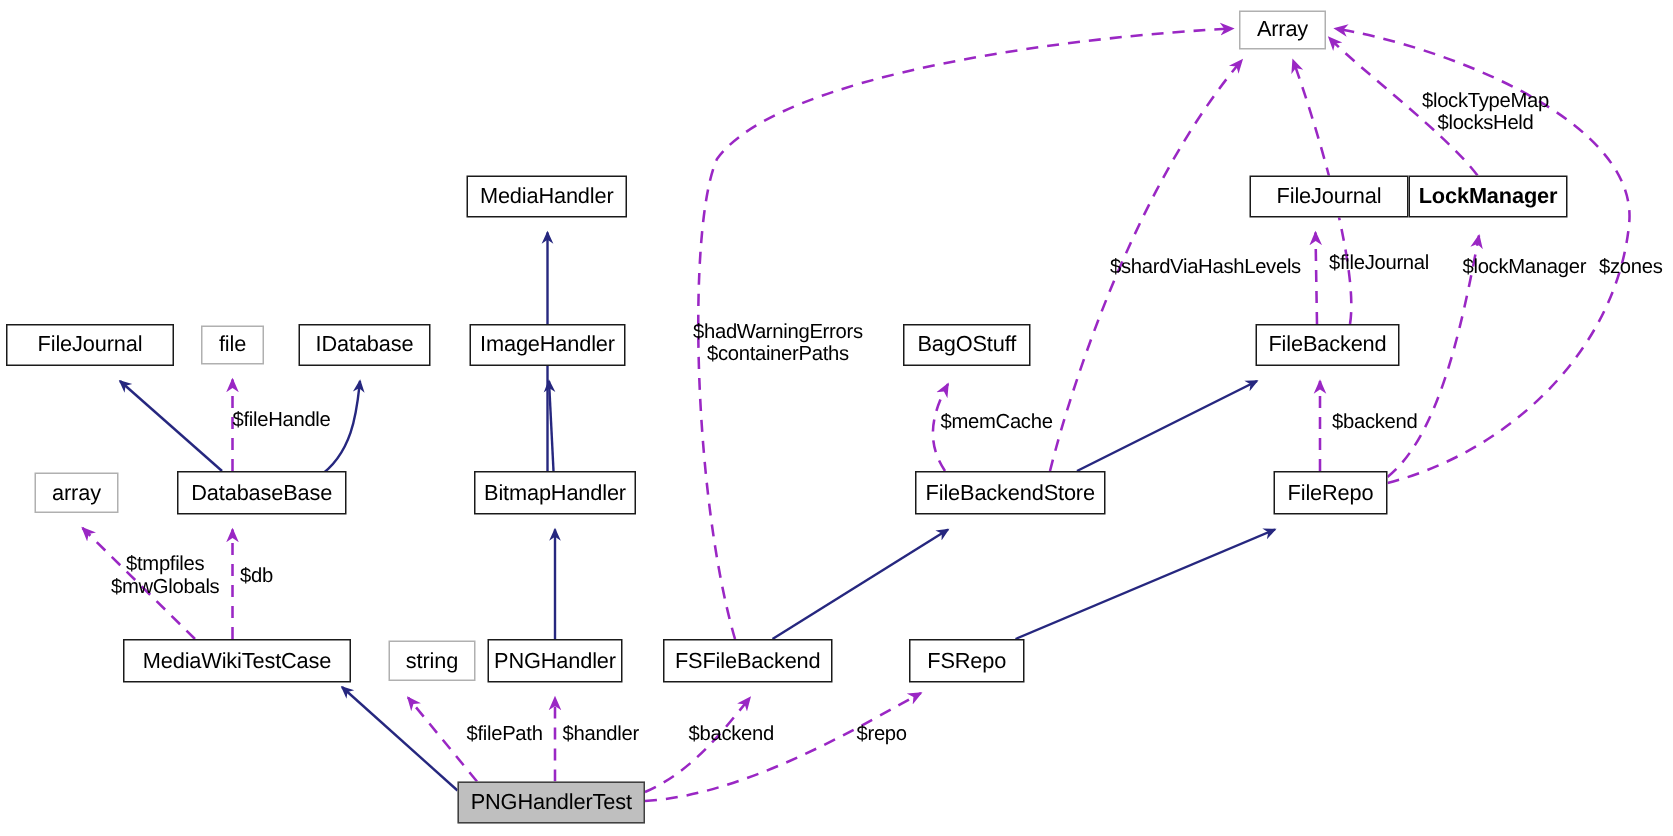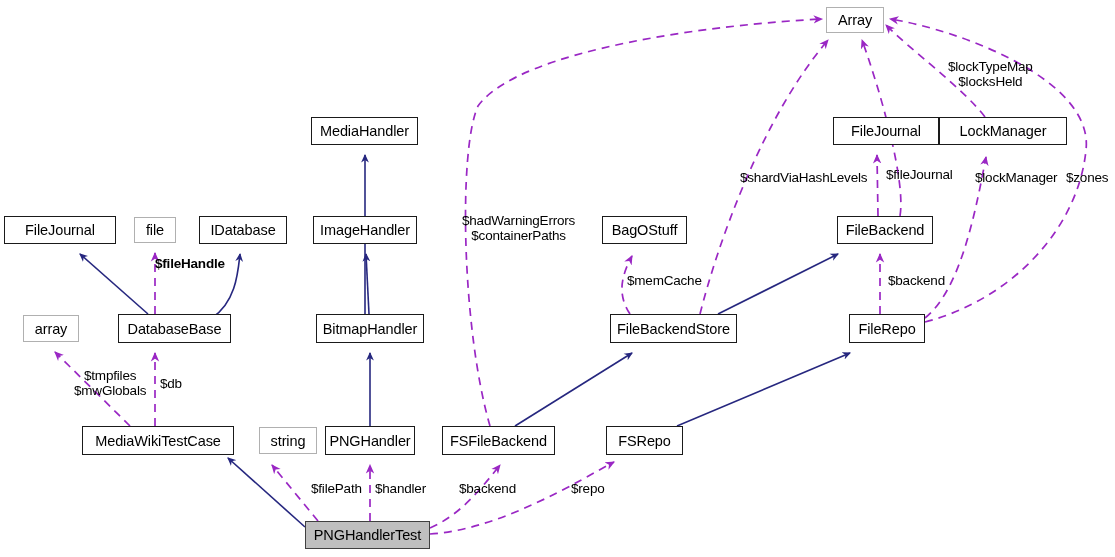--- a/index.html
+++ b/index.html
@@ -130,40 +130,40 @@
 
       <path d="M925,318 C960,290 975,215 986,157"></path>
 
       <path d="M925,322 C1010,300 1078,230 1086,150 C1094,80 960,30 890,19"></path>
     </g>
   </svg>
 
   <div class="node grey" style="left:826px;top:7px;width:58px;height:26px;">Array</div>
   <div class="node thick" style="left:311px;top:117px;width:107px;height:28px;">MediaHandler</div>
   <div class="node thick" style="left:833px;top:117px;width:106px;height:28px;">FileJournal</div>
-  <div class="node thick" style="left:939px;top:117px;width:128px;height:28px;">LockManager</div>
+  <div class="node thick" style="left:939px;top:117px;width:106px;height:28px;font-weight:bold;">LockManager</div>
   <div class="node thick" style="left:4px;top:216px;width:112px;height:28px;">FileJournal</div>
   <div class="node grey" style="left:134px;top:217px;width:42px;height:26px;">file</div>
   <div class="node thick" style="left:199px;top:216px;width:88px;height:28px;">IDatabase</div>
   <div class="node thick" style="left:313px;top:216px;width:104px;height:28px;">ImageHandler</div>
   <div class="node thick" style="left:602px;top:216px;width:85px;height:28px;">BagOStuff</div>
   <div class="node thick" style="left:837px;top:216px;width:96px;height:28px;">FileBackend</div>
   <div class="node grey" style="left:23px;top:315px;width:56px;height:27px;">array</div>
   <div class="node thick" style="left:98px;top:314px;width:113px;height:29px;margin-left:20px;">DatabaseBase</div>
   <div class="node thick" style="left:316px;top:314px;width:108px;height:29px;">BitmapHandler</div>
   <div class="node thick" style="left:610px;top:314px;width:127px;height:29px;">FileBackendStore</div>
   <div class="node thick" style="left:849px;top:314px;width:76px;height:29px;">FileRepo</div>
   <div class="node thick" style="left:82px;top:426px;width:152px;height:29px;">MediaWikiTestCase</div>
   <div class="node grey" style="left:243px;top:427px;width:58px;height:27px;margin-left:16px;">string</div>
   <div class="node thick" style="left:325px;top:426px;width:90px;height:29px;">PNGHandler</div>
   <div class="node thick" style="left:442px;top:426px;width:113px;height:29px;">FSFileBackend</div>
   <div class="node thick" style="left:606px;top:426px;width:77px;height:29px;">FSRepo</div>
   <div class="node highlight" style="left:305px;top:521px;width:125px;height:28px;">PNGHandlerTest</div>
 
-  <div class="edge-label" style="left:155px;top:256px;font-weight:bold;">$fileHandle</div>
+  <div class="edge-label" style="left:155px;top:272px;">$fileHandle</div>
   <div class="edge-label two-line" style="left:462px;top:213px;">$hadWarningErrors
 $containerPaths</div>
   <div class="edge-label two-line" style="left:948px;top:59px;">$lockTypeMap
 $locksHeld</div>
   <div class="edge-label" style="left:740px;top:170px;">$shardViaHashLevels</div>
   <div class="edge-label" style="left:886px;top:167px;">$fileJournal</div>
   <div class="edge-label" style="left:975px;top:170px;">$lockManager</div>
   <div class="edge-label" style="left:1066px;top:170px;">$zones</div>
   <div class="edge-label" style="left:627px;top:273px;">$memCache</div>
   <div class="edge-label" style="left:888px;top:273px;">$backend</div>

